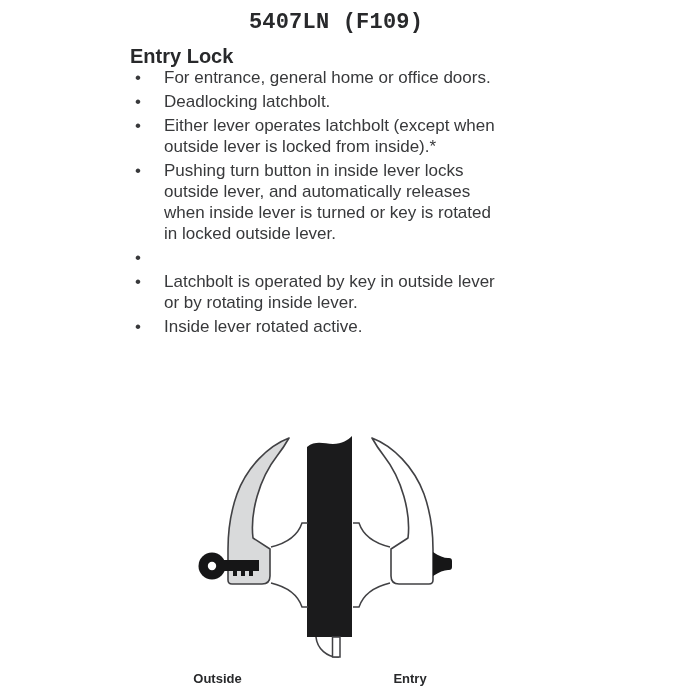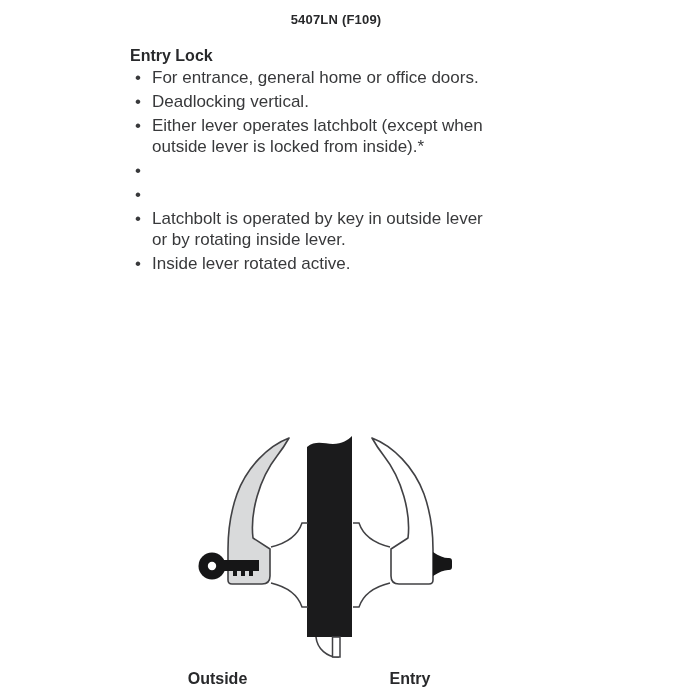--- a/index.html
+++ b/index.html
@@ -20,52 +20,54 @@
     position:relative;
     width:700px;height:700px;
     background:var(--paper);
     overflow:hidden;
   }
   .title-wrap{
     position:absolute;left:130px;top:10px;width:412px;
     text-align:center;
   }
   .doc-title{
-    font-size:13px;font-weight:bold;color:var(--heading-color);
+    font-size:22px;font-weight:bold;color:var(--heading-color);
     letter-spacing:.2px;
+    font-family:Liberation Mono, monospace;
   }
   .content{
     position:absolute;left:130px;top:45px;width:420px;
   }
   .section-heading{
-    font-size:16px;font-weight:bold;color:var(--heading-color);
+    font-size:20px;font-weight:bold;color:var(--heading-color);
     line-height:22px;margin:0 0 0 0;
   }
   ul.features{
     list-style:none;margin:0;padding:0 0 0 5px;
   }
   ul.features li{
     display:flex;align-items:flex-start;
     margin:0 0 3px 0;
   }
   ul.features .dot{
     width:17px;flex:0 0 17px;
     font-size:17px;line-height:21px;color:var(--text-color);
   }
   ul.features .btxt{
     font-size:17px;line-height:21px;color:var(--text-color);
     white-space:pre;
+    margin-left:12px;
   }
   .figure{
     position:absolute;left:150px;top:425px;width:400px;height:245px;
   }
   .figure svg{display:block;width:400px;height:245px;}
   .fig-label{
     position:absolute;
-    font-size:16px;font-weight:bold;color:var(--heading-color);
+    font-size:13px;font-weight:bold;color:var(--heading-color);
     text-align:center;line-height:22px;
   }
   .label-outside{left:170px;top:668px;width:95px;}
   .label-inside{left:375px;top:668px;width:70px;}
 </style>
 </head>
 <body>
 
 <div class="page">
 
@@ -75,29 +77,33 @@
 
   <div class="content">
     <h2 class="section-heading">Entry Lock</h2>
     <ul class="features" id="feature-list">
         <li>
           <span class="dot">•</span>
           <span class="btxt">For entrance, general home or office doors.</span>
         </li>
         <li>
           <span class="dot">•</span>
-          <span class="btxt">Deadlocking vertical.</span>
+          <span class="btxt">Deadlocking latchbolt.</span>
         </li>
         <li>
           <span class="dot">•</span>
           <span class="btxt">Either lever operates latchbolt (except when
 outside lever is locked from inside).*</span>
         </li>
         <li>
           <span class="dot">•</span>
+          <span class="btxt">Pushing turn button in inside lever locks
+outside lever, and automatically releases
+when inside lever is turned or key is rotated
+in locked outside lever.</span>
         </li>
         <li>
           <span class="dot">•</span>
         </li>
         <li>
           <span class="dot">•</span>
           <span class="btxt">Latchbolt is operated by key in outside lever
 or by rotating inside lever.</span>
         </li>
         <li>

